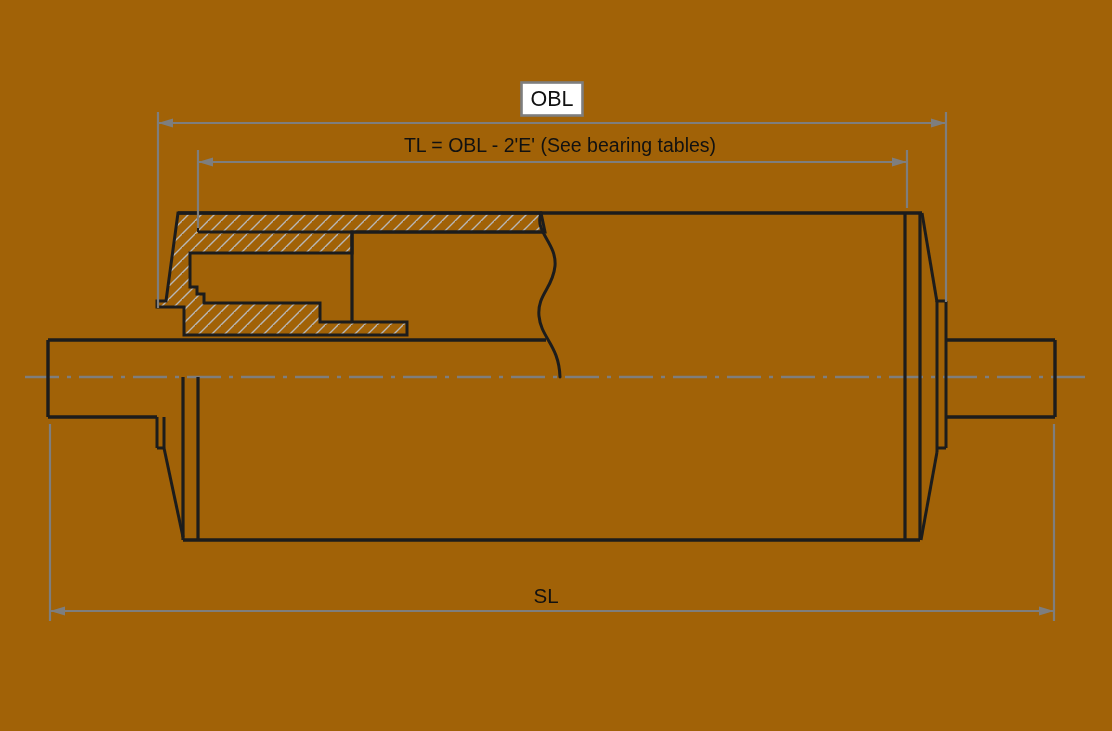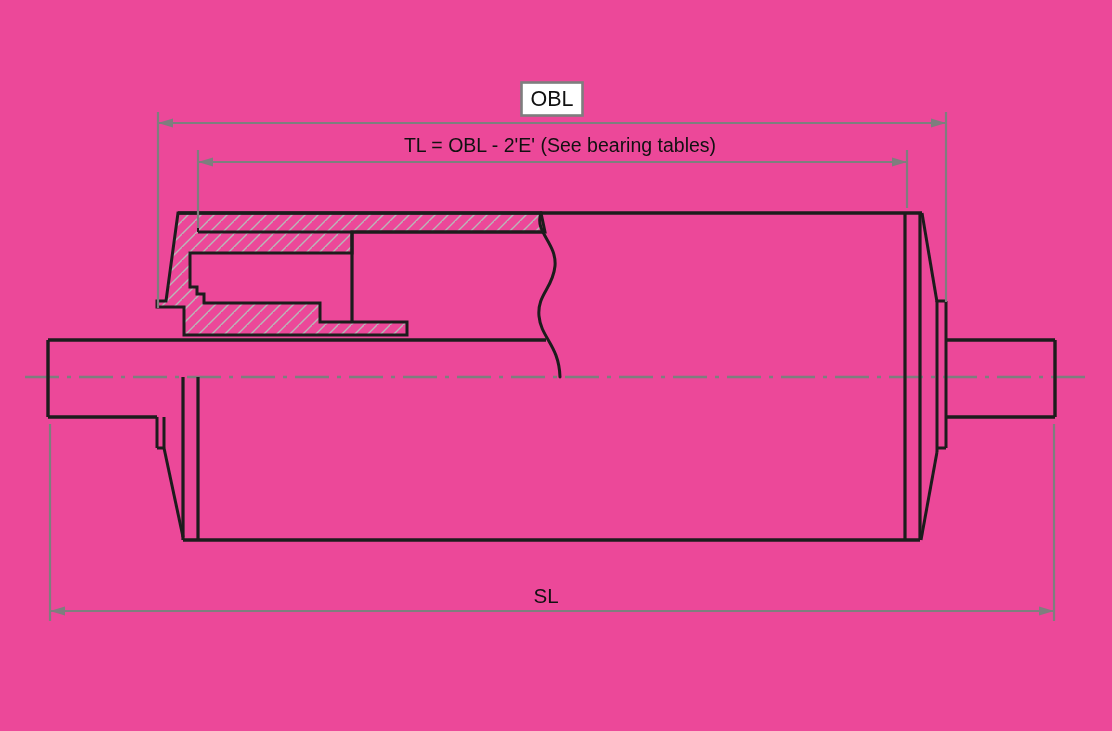--- a/index.html
+++ b/index.html
@@ -1,17 +1,17 @@
 <!DOCTYPE html>
 <html><head>
 <meta charset="utf-8">
 <style>
   html,body{margin:0;padding:0;background:#ffffff;}
   .stage{
-    position:relative;width:1112px;height:731px;background:#ec4899;
+    position:relative;width:1112px;height:731px;background:#a16207;
     font-family:"Liberation Sans", sans-serif;overflow:hidden;
   }
   svg{position:absolute;left:0;top:0;}
   .black{stroke:#1c1c1c;fill:none;}
   .dim{stroke:#7e7e7e;fill:none;}
   .dimfill{fill:#7e7e7e;stroke:none;}
   text{fill:#111111;}
   .label-box{fill:#ffffff;stroke:#7e7e7e;}
 </style>
 </head>

